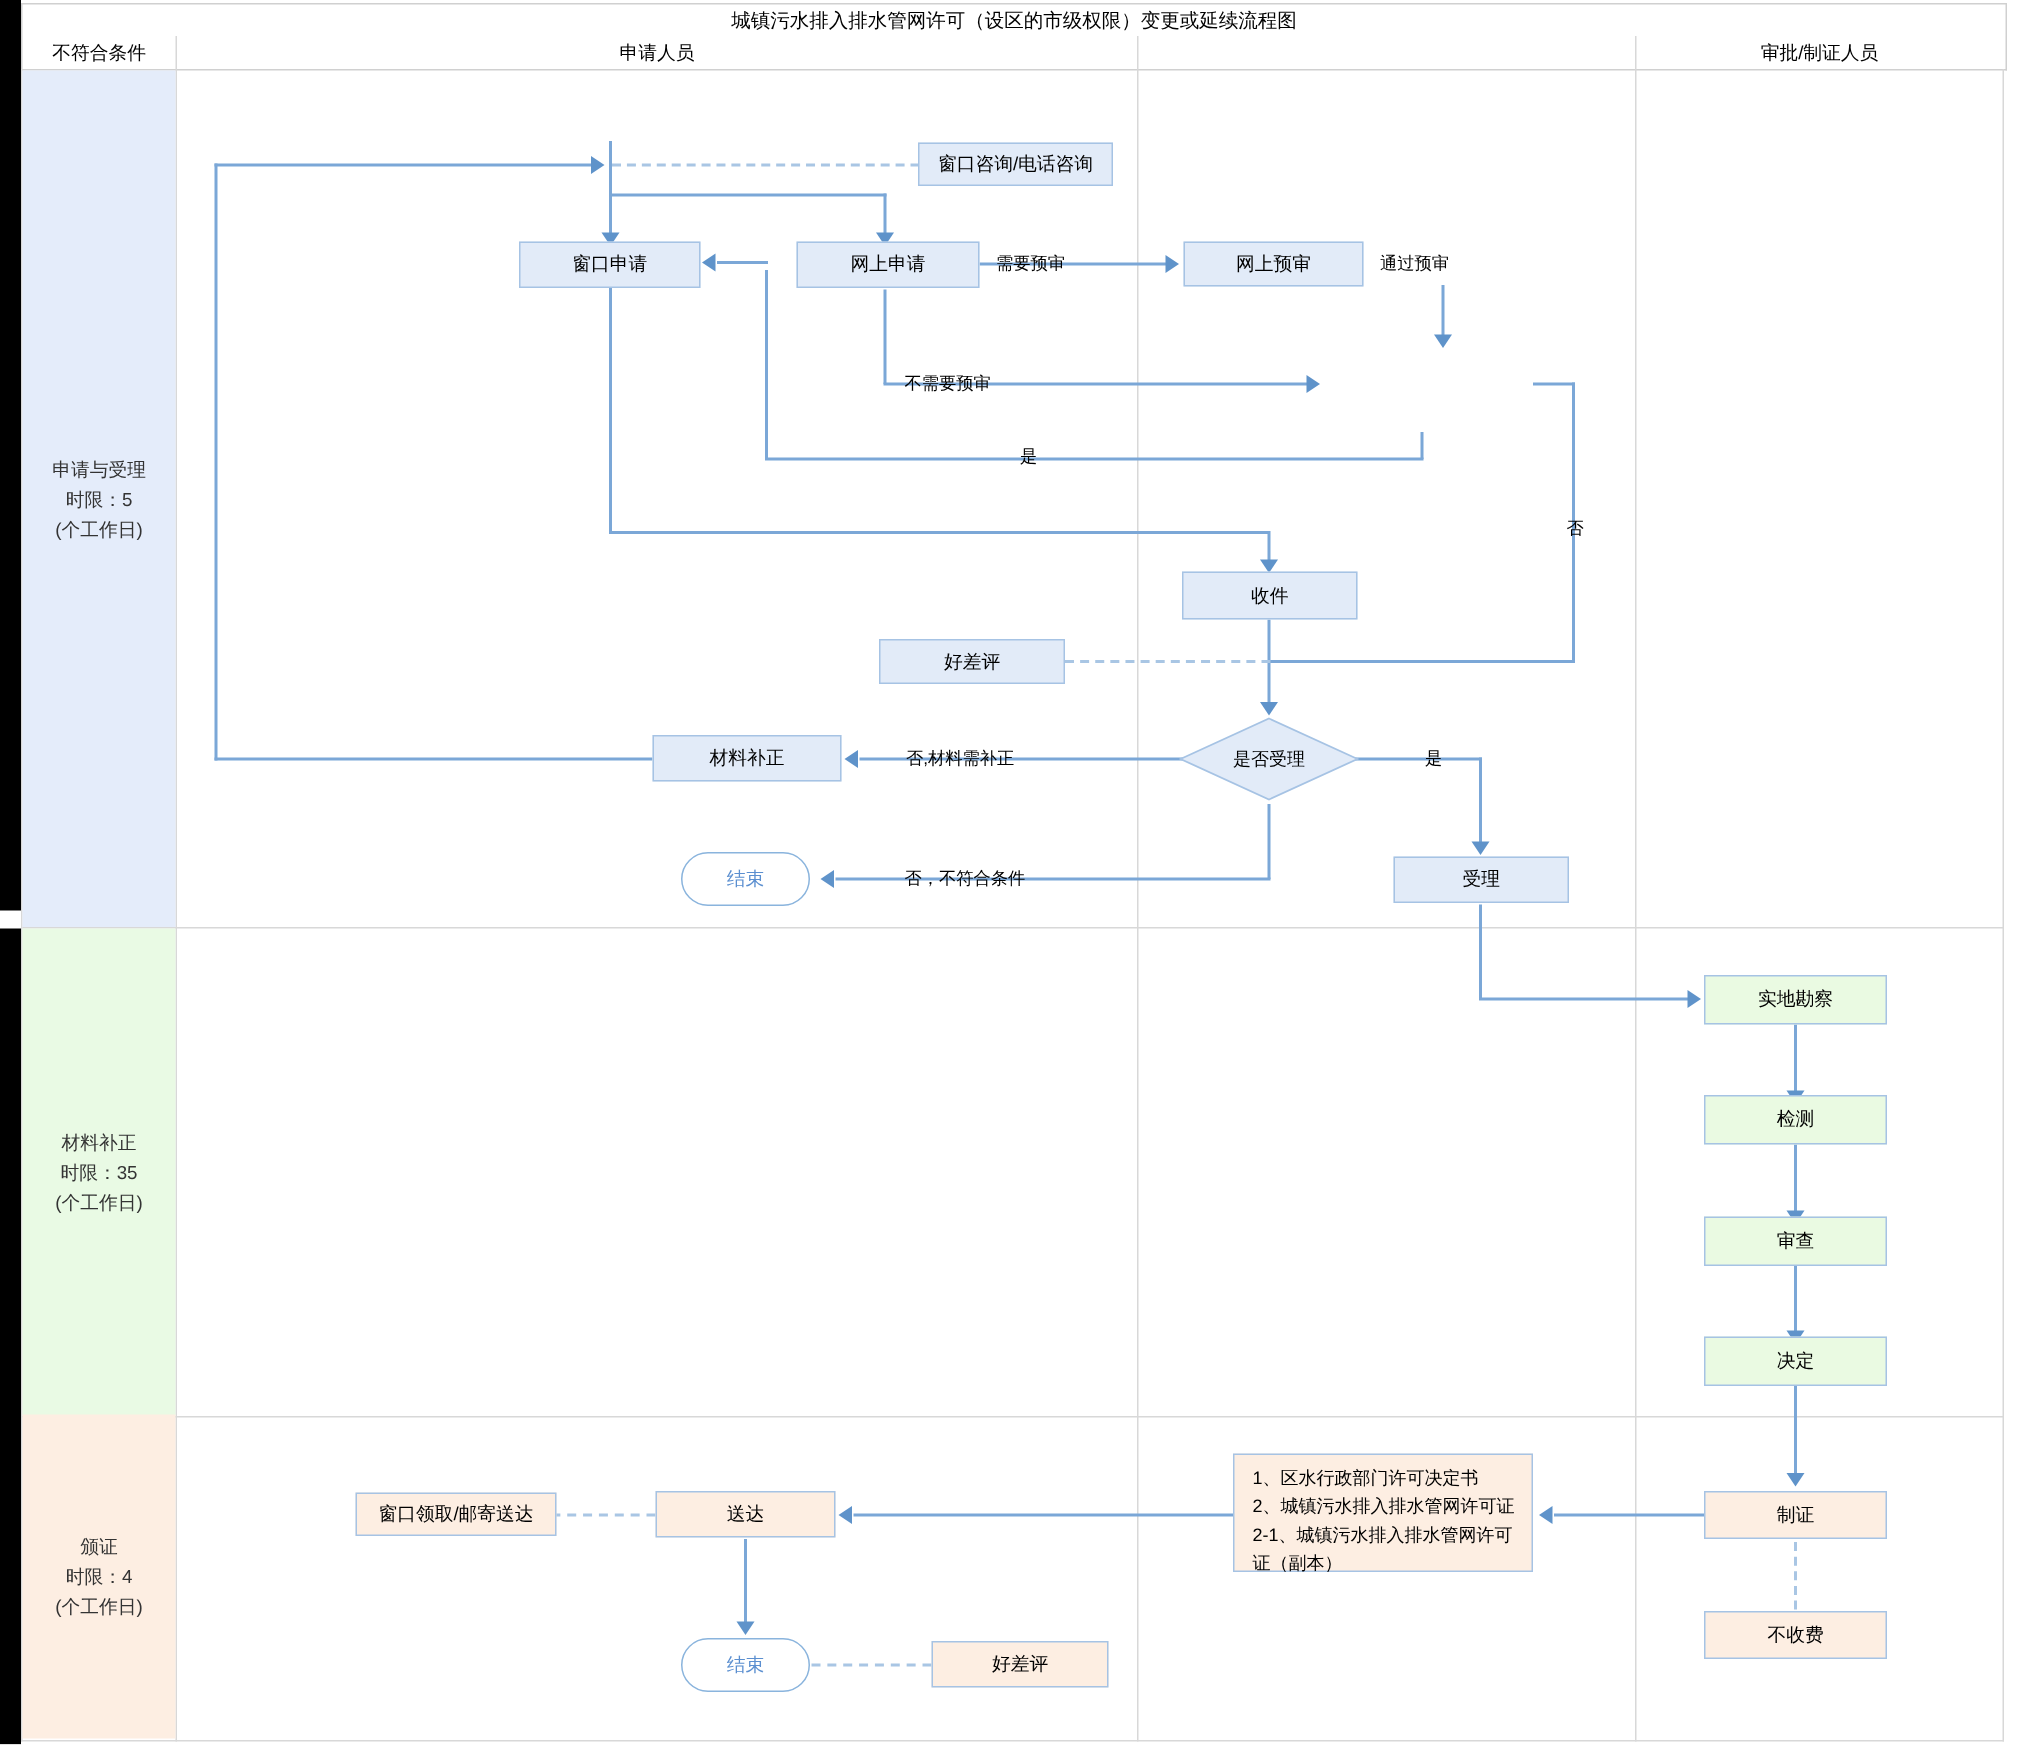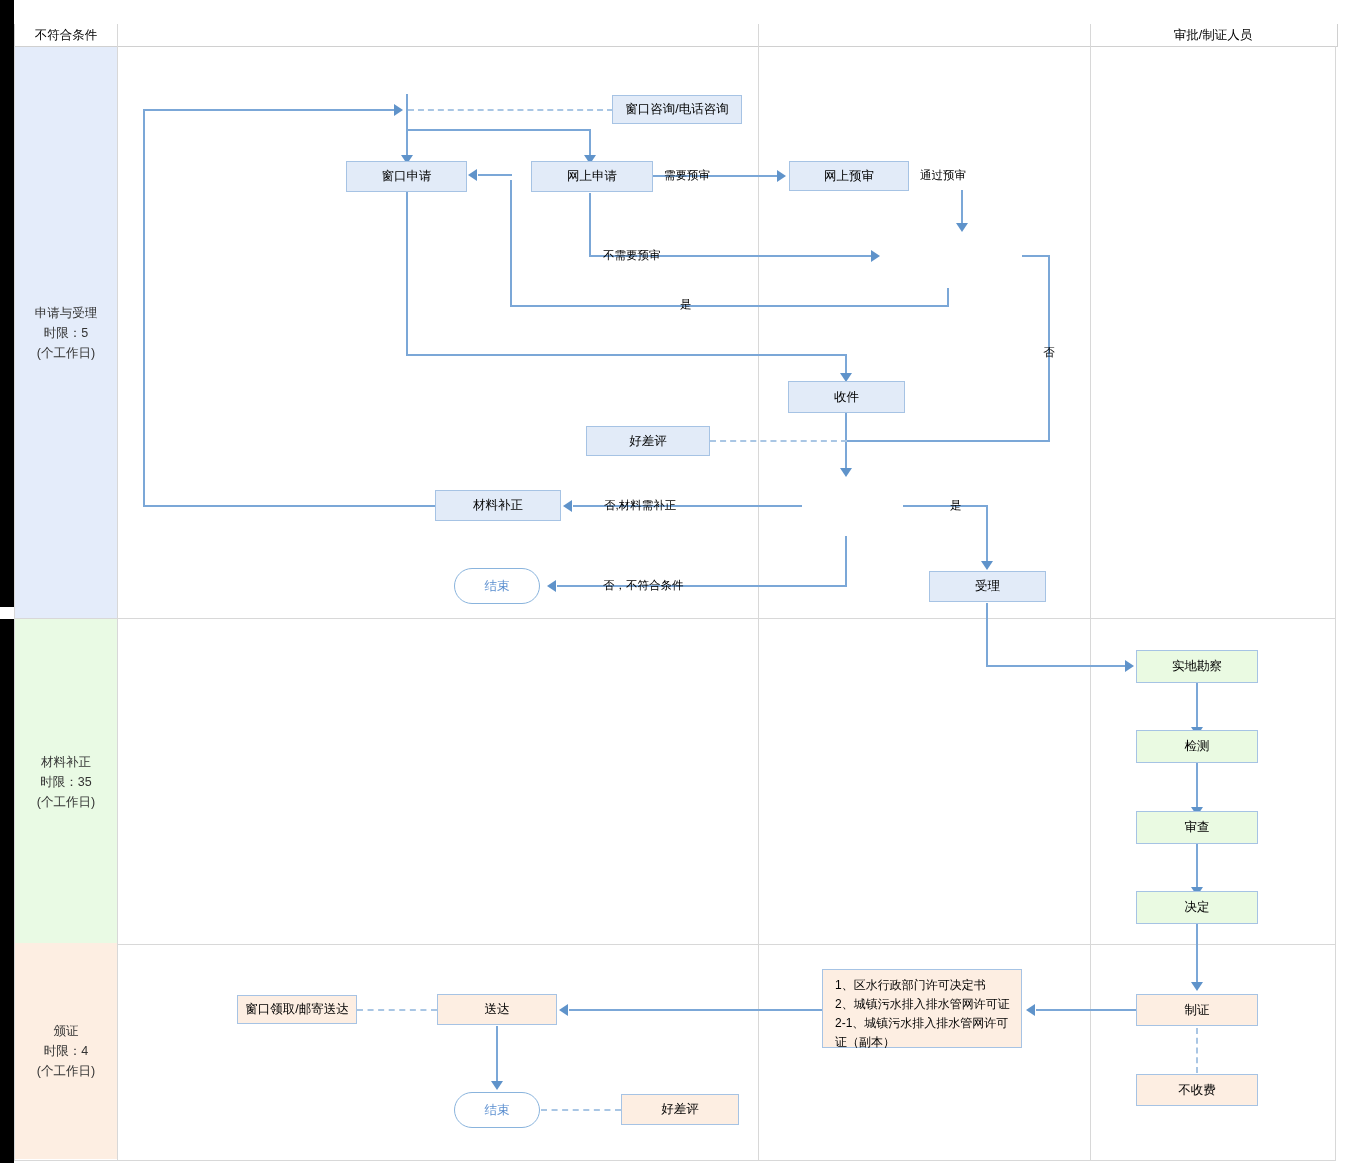--- a/index.html
+++ b/index.html
@@ -62,23 +62,27 @@
           writing-mode:vertical-rl;text-orientation:upright;}
 </style>
 </head>
 <body>
 
 <div id="page">
 
   <div class="notch" style="top:0px;height:607px;"></div>
   <div class="notch" style="top:619px;height:544px;"></div>
 
+  <div class="title-bar">
+    <span>城镇污水排入排水管网许可（设区的市级权限）变更或延续流程图</span>
+  </div>
 
   <div class="hdr-row">
     <div class="hdr-cell" style="left:0px;width:102px;">不符合条件</div>
+    <div class="hdr-cell" style="left:103px;width:640px;">申请人员</div>
     <div class="hdr-cell" style="left:1076px;width:244px;">审批/制证人员</div>
     <div class="grid-line-v" style="left:102px;top:0;height:22px;"></div>
     <div class="grid-line-v" style="left:743px;top:0;height:22px;"></div>
     <div class="grid-line-v" style="left:1075px;top:0;height:22px;"></div>
   </div>
 
   <div class="outer-frame"></div>
   <div class="grid-line-v" style="left:117px;top:46px;height:1115px;"></div>
   <div class="grid-line-v" style="left:758px;top:46px;height:1115px;"></div>
   <div class="grid-line-v" style="left:1090px;top:46px;height:1115px;"></div>
@@ -196,36 +200,42 @@
   <div class="node n-note-blue" style="left:612px;top:95px;width:130px;height:29px;">窗口咨询/电话咨询</div>
   <div class="node n-blue" style="left:346px;top:161px;width:121px;height:31px;">窗口申请</div>
   <div class="node n-blue" style="left:531px;top:161px;width:122px;height:31px;">网上申请</div>
   <div class="node n-blue" style="left:789px;top:161px;width:120px;height:30px;">网上预审</div>
 
 
   <div class="node n-blue" style="left:788px;top:381px;width:117px;height:32px;">收件</div>
   <div class="node n-note-blue" style="left:586px;top:426px;width:124px;height:30px;">好差评</div>
   <div class="node n-blue" style="left:435px;top:490px;width:126px;height:31px;">材料补正</div>
 
+  <div class="diamond" style="left:786px;top:478px;width:120px;height:56px;">
+    <svg class="dshape" viewBox="0 0 120 56" preserveAspectRatio="none">
+      <polygon points="60,1 119,28 60,55 1,28" fill="#e2ebf8" stroke="#a6c3e4" stroke-width="1.2"></polygon>
+    </svg>
+    <div class="dlabel">是否受理</div>
+  </div>
 
   <div class="node n-term" style="left:454px;top:568px;width:86px;height:36px;">结束</div>
   <div class="node n-blue" style="left:929px;top:571px;width:117px;height:31px;">受理</div>
 
   <div class="node n-green" style="left:1136px;top:650px;width:122px;height:33px;">实地勘察</div>
   <div class="node n-green" style="left:1136px;top:730px;width:122px;height:33px;">检测</div>
   <div class="node n-green" style="left:1136px;top:811px;width:122px;height:33px;">审查</div>
   <div class="node n-green" style="left:1136px;top:891px;width:122px;height:33px;">决定</div>
 
   <div class="node n-peach" style="left:1136px;top:994px;width:122px;height:32px;">制证</div>
   <div class="node n-peach" style="left:1136px;top:1074px;width:122px;height:32px;">不收费</div>
 
   <div class="node n-note-peach n-multi" style="left:822px;top:969px;width:200px;height:79px;">
     <div>1、区水行政部门许可决定书</div>
     <div>2、城镇污水排入排水管网许可证</div>
     <div>2-1、城镇污水排入排水管网许可证（副本）</div>
   </div>
 
   <div class="node n-peach" style="left:437px;top:994px;width:120px;height:31px;">送达</div>
-  <div class="node n-note-peach" style="left:237px;top:995px;width:120px;height:29px;text-align:right;">窗口领取/邮寄送达</div>
+  <div class="node n-note-peach" style="left:237px;top:995px;width:134px;height:29px;text-align:right;">窗口领取/邮寄送达</div>
   <div class="node n-term" style="left:454px;top:1092px;width:86px;height:36px;">结束</div>
   <div class="node n-note-peach" style="left:621px;top:1094px;width:118px;height:31px;">好差评</div>
 
 </div>
 
 </body></html>

